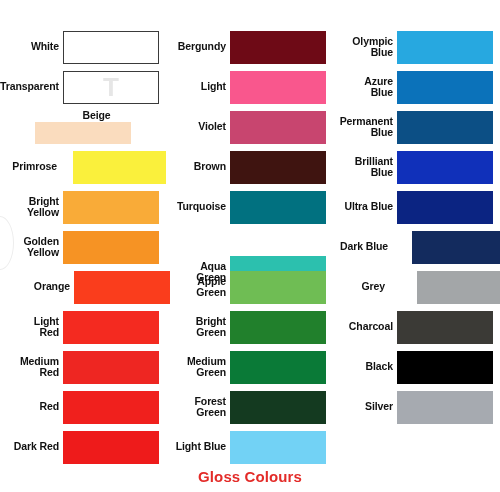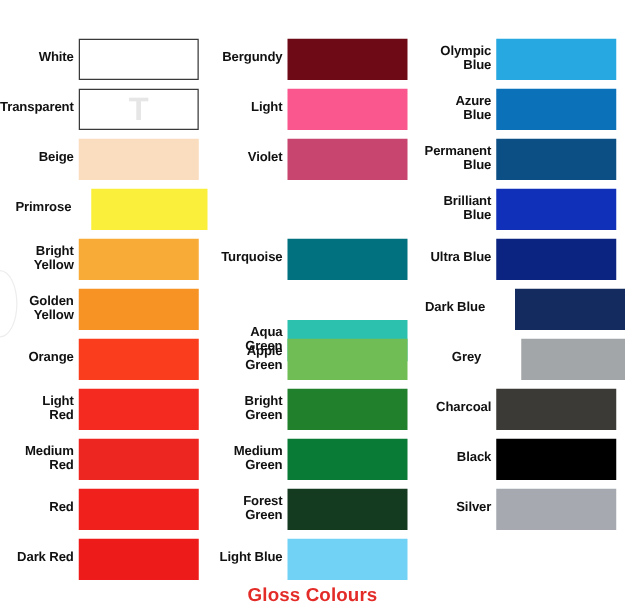--- a/index.html
+++ b/index.html
@@ -114,39 +114,39 @@
       <div class="swatch-row" style="top: 30px;">
         <div class="swatch-label">White</div>
         <div class="swatch-chip outlined" style="background: rgb(255, 255, 255);"></div>
       </div>
       <div class="swatch-row" style="top: 70px;">
         <div class="swatch-label">Transparent</div>
         <div class="swatch-chip outlined" style="background: rgb(255, 255, 255);">
           <span class="t-mark">T</span>
         </div>
       </div>
-      <div class="swatch-row" style="top: 110px;">
+      <div class="swatch-row" style="top: 110px; flex-direction: column;">
         <div class="swatch-label">Beige</div>
         <div class="swatch-chip" style="background: rgb(250, 220, 190);"></div>
       </div>
       <div class="swatch-row" style="top: 150px; gap: 12px;">
         <div class="swatch-label">Primrose</div>
         <div class="swatch-chip" style="background: rgb(250, 240, 60);"></div>
       </div>
       <div class="swatch-row" style="top: 190px;">
         <div class="swatch-label">Bright
 Yellow</div>
         <div class="swatch-chip" style="background: rgb(249, 171, 56);"></div>
       </div>
       <div class="swatch-row" style="top: 230px;">
         <div class="swatch-label">Golden
 Yellow</div>
         <div class="swatch-chip" style="background: rgb(246, 147, 36);"></div>
       </div>
-      <div class="swatch-row" style="top: 270px;">
+      <div class="swatch-row" style="top: 270px; padding-left: 11px;">
         <div class="swatch-label">Orange</div>
         <div class="swatch-chip" style="background: rgb(250, 61, 28);"></div>
       </div>
       <div class="swatch-row" style="top: 310px;">
         <div class="swatch-label">Light
 Red</div>
         <div class="swatch-chip" style="background: rgb(244, 42, 32);"></div>
       </div>
       <div class="swatch-row" style="top: 350px;">
         <div class="swatch-label">Medium
@@ -168,20 +168,24 @@
         <div class="swatch-chip" style="background: rgb(110, 10, 22);"></div>
       </div>
       <div class="swatch-row" style="top: 70px;">
         <div class="swatch-label">Light</div>
         <div class="swatch-chip" style="background: rgb(249, 87, 141);"></div>
       </div>
       <div class="swatch-row" style="top: 110px;">
         <div class="swatch-label">Violet</div>
         <div class="swatch-chip" style="background: rgb(200, 69, 111);"></div>
       </div>
+      <div class="swatch-row" style="top: 150px;">
+        <div class="swatch-label">Brown</div>
+        <div class="swatch-chip" style="background: rgb(63, 20, 16);"></div>
+      </div>
       <div class="swatch-row" style="top: 190px;">
         <div class="swatch-label">Turquoise</div>
         <div class="swatch-chip" style="background: rgb(1, 113, 128);"></div>
       </div>
       <div class="swatch-row" style="top: 230px; margin-top: 25px;">
         <div class="swatch-label">Aqua
 Green</div>
         <div class="swatch-chip" style="background: rgb(44, 192, 174);"></div>
       </div>
       <div class="swatch-row" style="top: 270px;">

